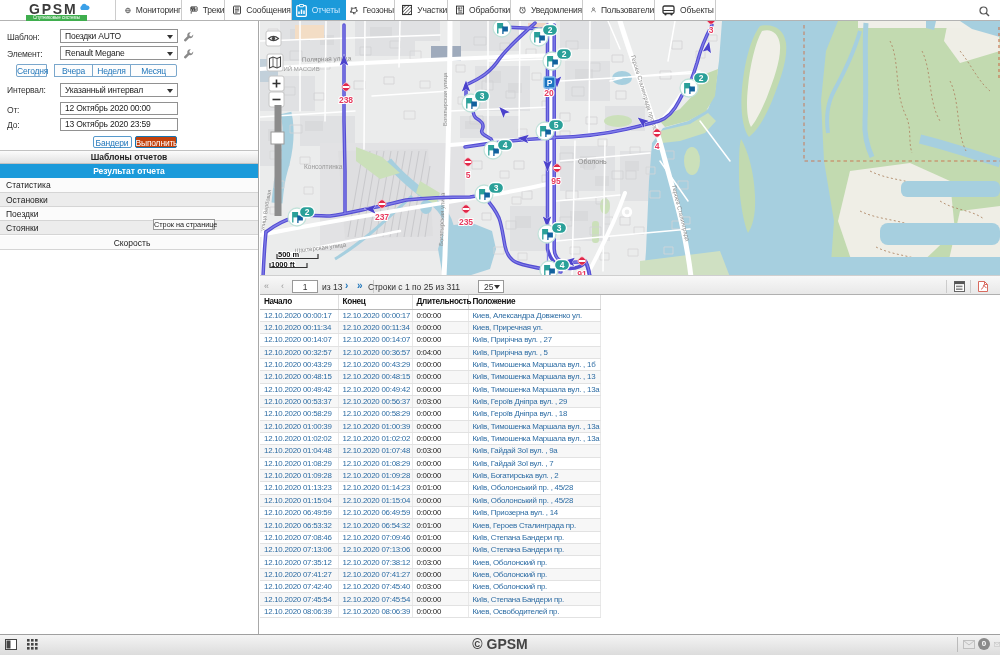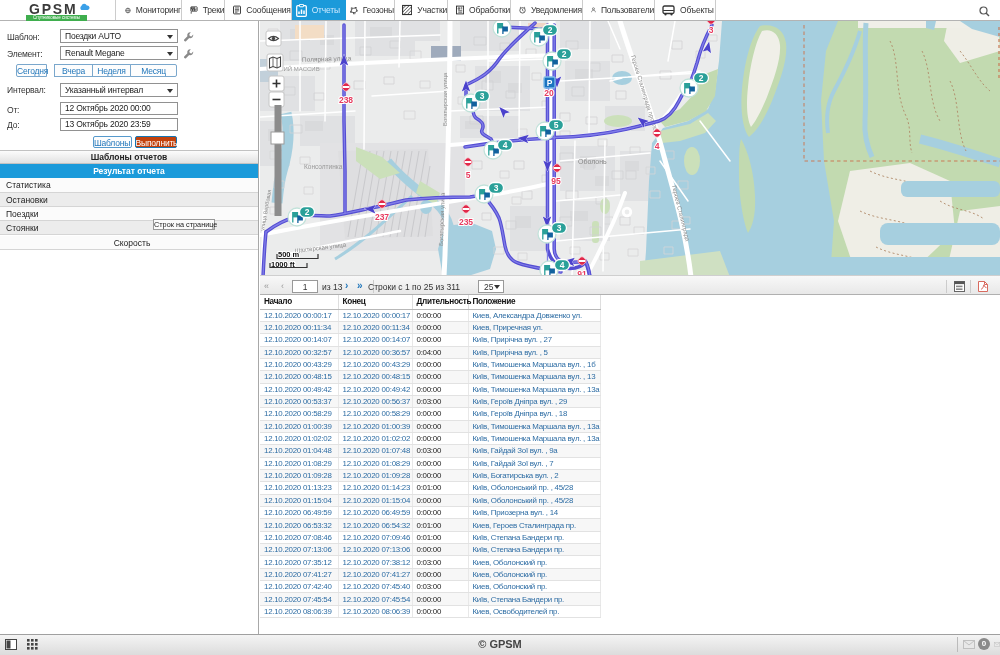--- a/index.html
+++ b/index.html
@@ -112,21 +112,21 @@
   <div class="qbtn" style="left:16px;width:31px;border-radius:2px 0 0 2px;">Сегодня</div>
   <div class="qbtn" style="left:54px;width:39px;">Вчера</div>
   <div class="qbtn" style="left:92px;width:39px;">Неделя</div>
   <div class="qbtn" style="left:130px;width:47px;border-radius:0 2px 2px 0;">Месяц</div>
   <div class="lbl" style="left:7px;top:64px;">Интервал:</div>
   <div class="sel" style="top:61.5px;">Указанный интервал</div>
   <div class="lbl" style="left:7px;top:83.5px;">От:</div>
   <div class="inp" style="top:81px;">12 Октябрь 2020 00:00</div>
   <div class="lbl" style="left:7px;top:99px;">До:</div>
   <div class="inp" style="top:96.5px;">13 Октябрь 2020 23:59</div>
-  <div class="qbtn" style="left:92.5px;top:114.5px;width:39px;height:12.5px;border-radius:2px;border-color:#5599cc;">Шаблоны</div>
+  <div class="qbtn" style="left:92.5px;top:114.5px;width:39px;height:12.5px;border-radius:2px;border-color:#5599cc;">Бандери</div>
   <div class="qbtn" style="left:134.5px;top:114.5px;width:42px;height:12.5px;border-radius:2px;background:#c2410c;border-color:#1576b4;color:#fff;">Выполнить</div>
   <div class="shdr" style="top:128.5px;">Шаблоны отчетов</div>
   <div class="shdr" style="top:143px;background:#1b9ada;color:#fff;border-color:#1b9ada;">Результат отчета</div>
   <div class="srow" style="top:171.6px;background:#ececec;">Остановки</div>
   <div class="srow" style="top:157.3px;background:#fbfbfb;">Статистика</div>
   <div class="srow" style="top:185.9px;background:#fbfbfb;">Поездки</div>
   <div class="srow" style="top:200.2px;background:#ececec;">Стоянки</div>
   <div class="srow" style="top:214.5px;background:#fbfbfb;text-align:center;">Скорость</div>
   <div class="abs" style="left:153px;top:197.5px;width:62px;height:11px;background:#fbfbfb;border:1px solid #999;font-size:7.3px;color:#222;text-align:center;line-height:10px;z-index:5;white-space:nowrap;">Строк на странице</div>
 </div>
@@ -619,21 +619,21 @@
 <tr>
           <td>12.10.2020 08:06:39</td>
           <td>12.10.2020 08:06:39</td>
           <td class="dur">0:00:00</td>
           <td>Киев, Освободителей пр.</td>
         </tr>
 </tbody>
     </table>
 </div>
 <div id="foot">
-  <div class="abs" style="left:0;top:0;width:1000px;text-align:center;font-size:11px;font-weight:bold;color:#444;line-height:18px;">© GPSM</div>
+  <div class="abs" style="left:0;top:0;width:1000px;text-align:center;font-size:14px;font-weight:bold;color:#444;line-height:18px;">© GPSM</div>
   <svg class="abs" style="left:5px;top:4px" width="12" height="11" viewBox="0 0 12 11">
       <rect x="0.5" y="0.5" width="11" height="10" fill="#fff" stroke="#444"></rect>
       <rect x="1.5" y="1.5" width="4" height="8" fill="#444"></rect>
     </svg>
   <svg class="abs" style="left:27px;top:4px" width="11" height="11" viewBox="0 0 11 11">
       <g fill="#444">
         <rect x="0" y="0" width="2.6" height="2.6"></rect>
         <rect x="4" y="0" width="2.6" height="2.6"></rect>
         <rect x="8" y="0" width="2.6" height="2.6"></rect>
         <rect x="0" y="4" width="2.6" height="2.6"></rect>

